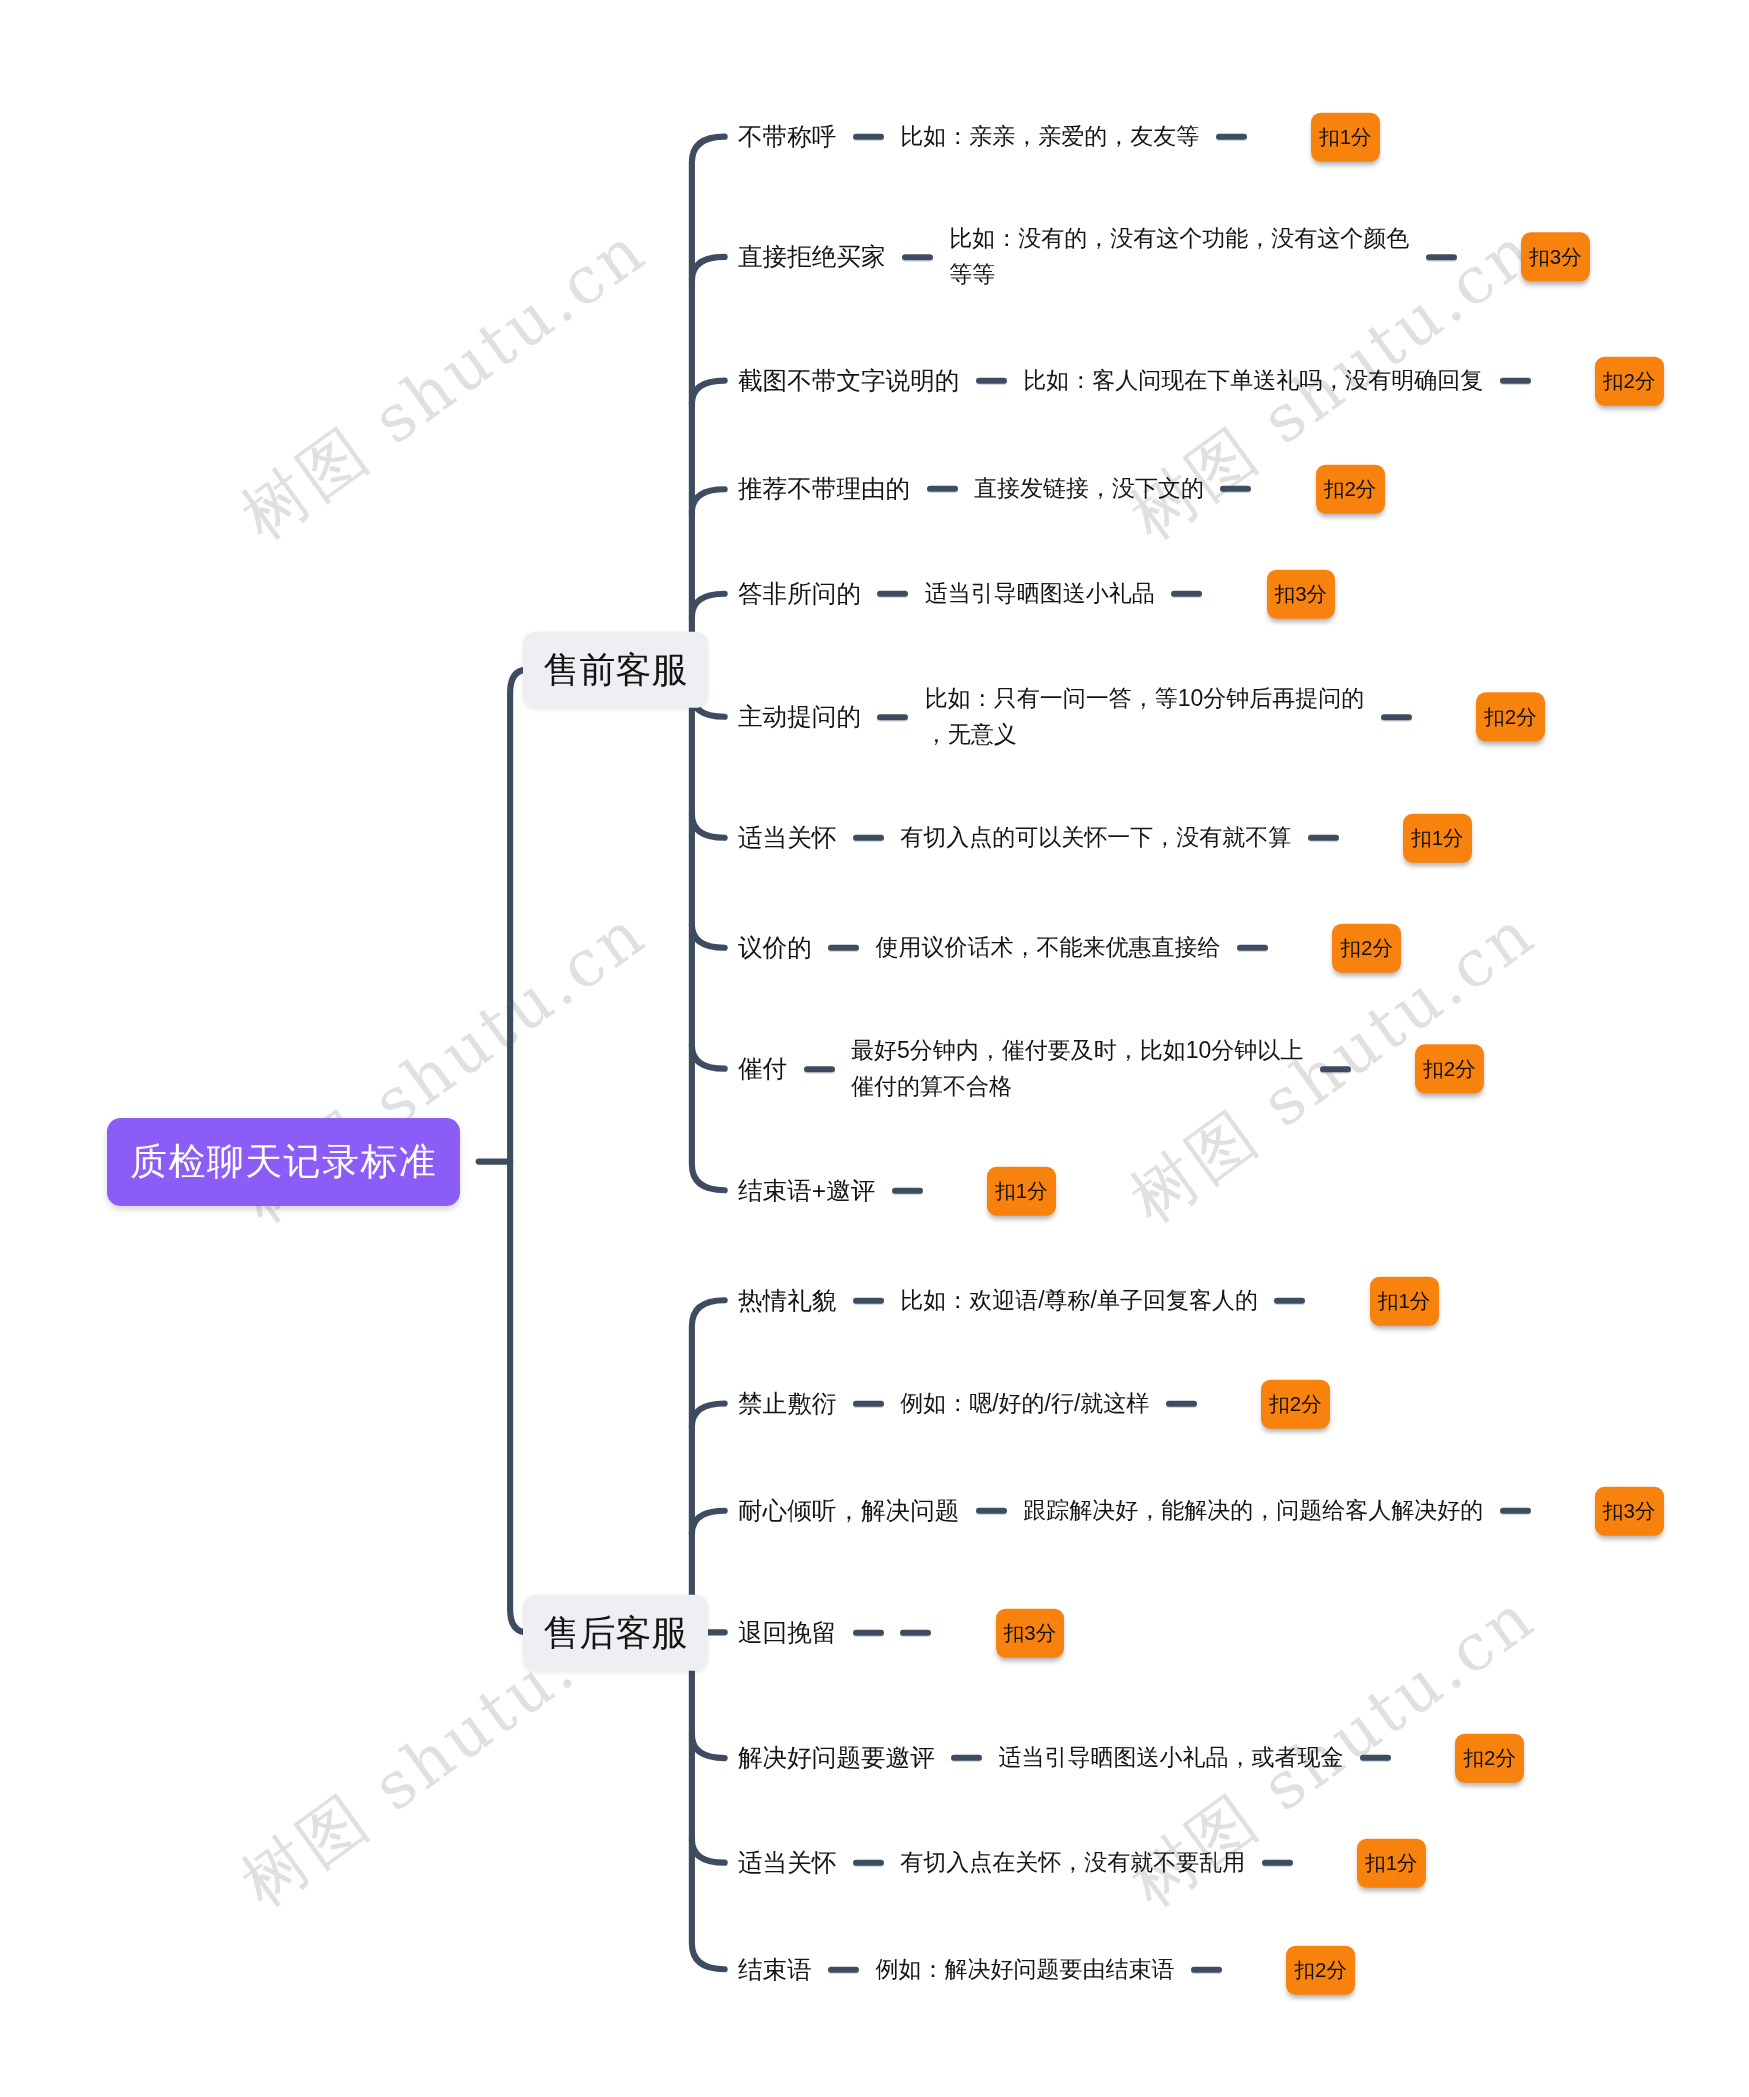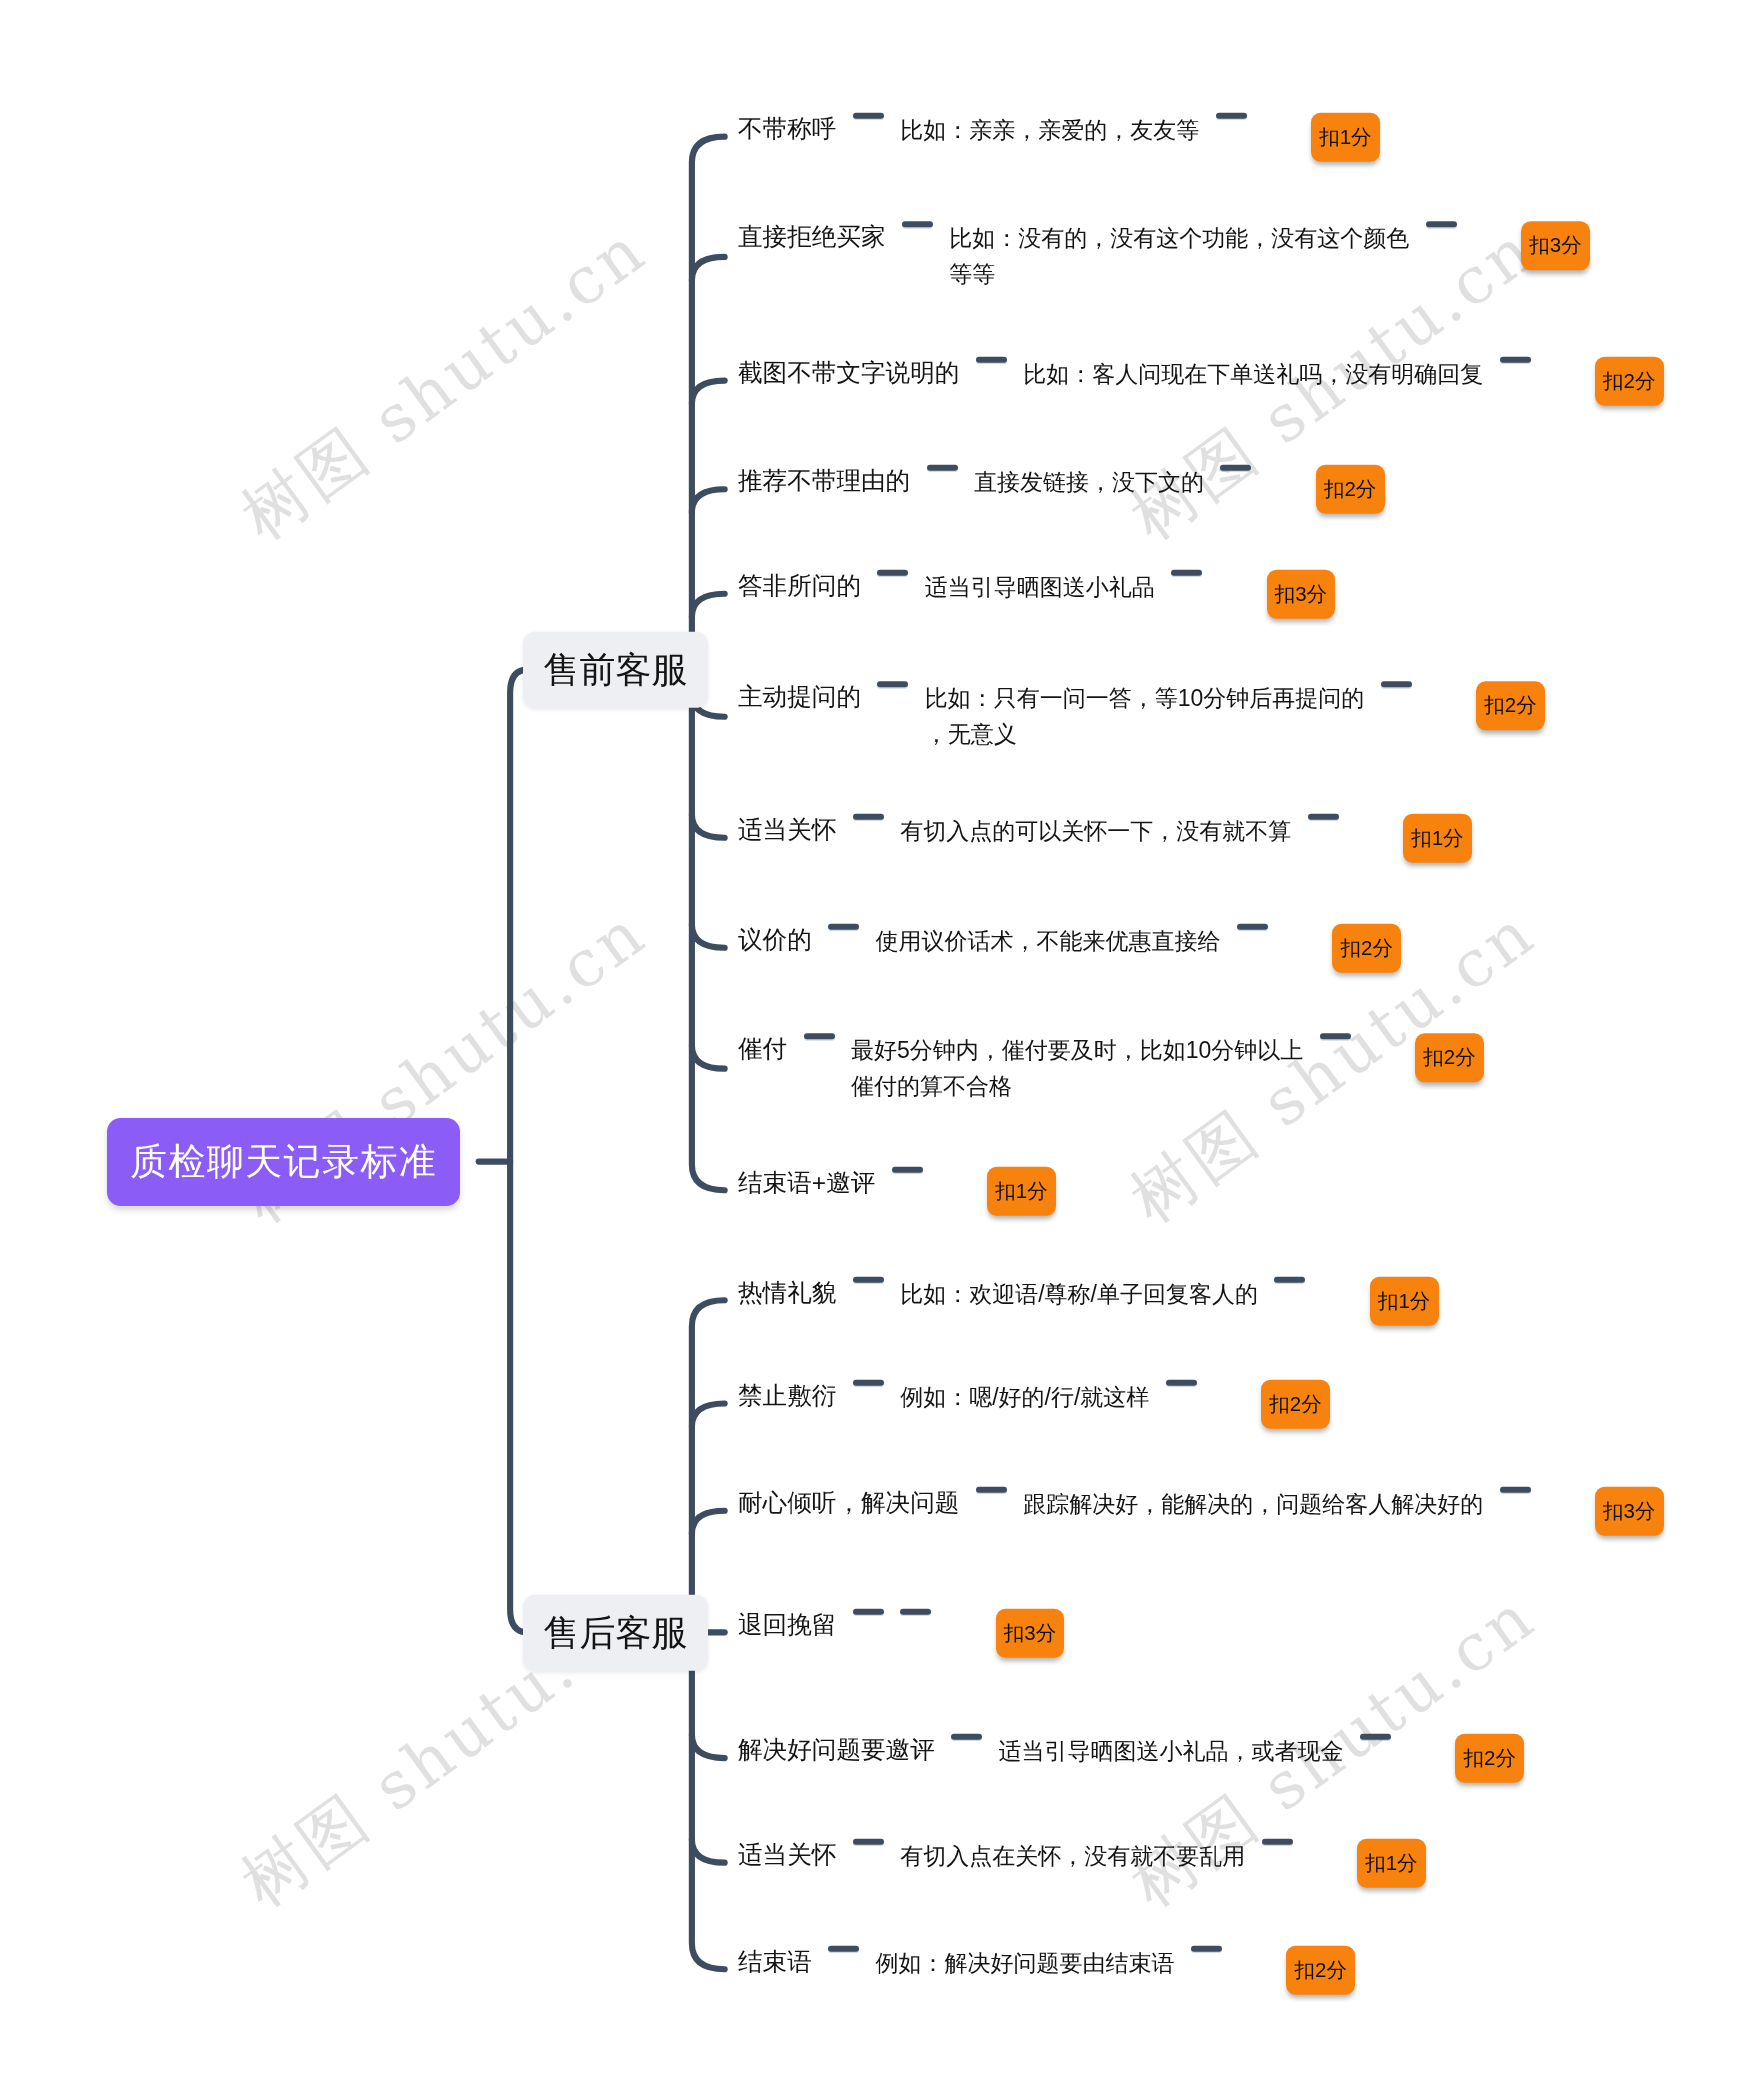--- a/index.html
+++ b/index.html
@@ -19,21 +19,21 @@
     user-select:none;
   }
 
   svg.edges{position:absolute;left:0;top:0;z-index:1;}
   svg.edges path{stroke:#3E4C60;stroke-width:9;fill:none;stroke-linecap:round;}
 
   
   .row{
     position:absolute;
     display:flex;
-    align-items:flex-start;
+    align-items:center;
     gap:16.4px;
     transform:translateY(-50%);
     z-index:2;
     white-space:nowrap;
   }
   .leaf-label{font-size:24.6px;line-height:1.3;}
   .desc{font-size:23px;line-height:1.55;white-space:pre-line;}
   .dash{width:31px;height:6.2px;background:#3E4C60;border-radius:3.4px;flex:0 0 auto;box-shadow:0 1.4px 0 rgba(120,150,180,.35);}
   .badge{
     background:#F8820E;

